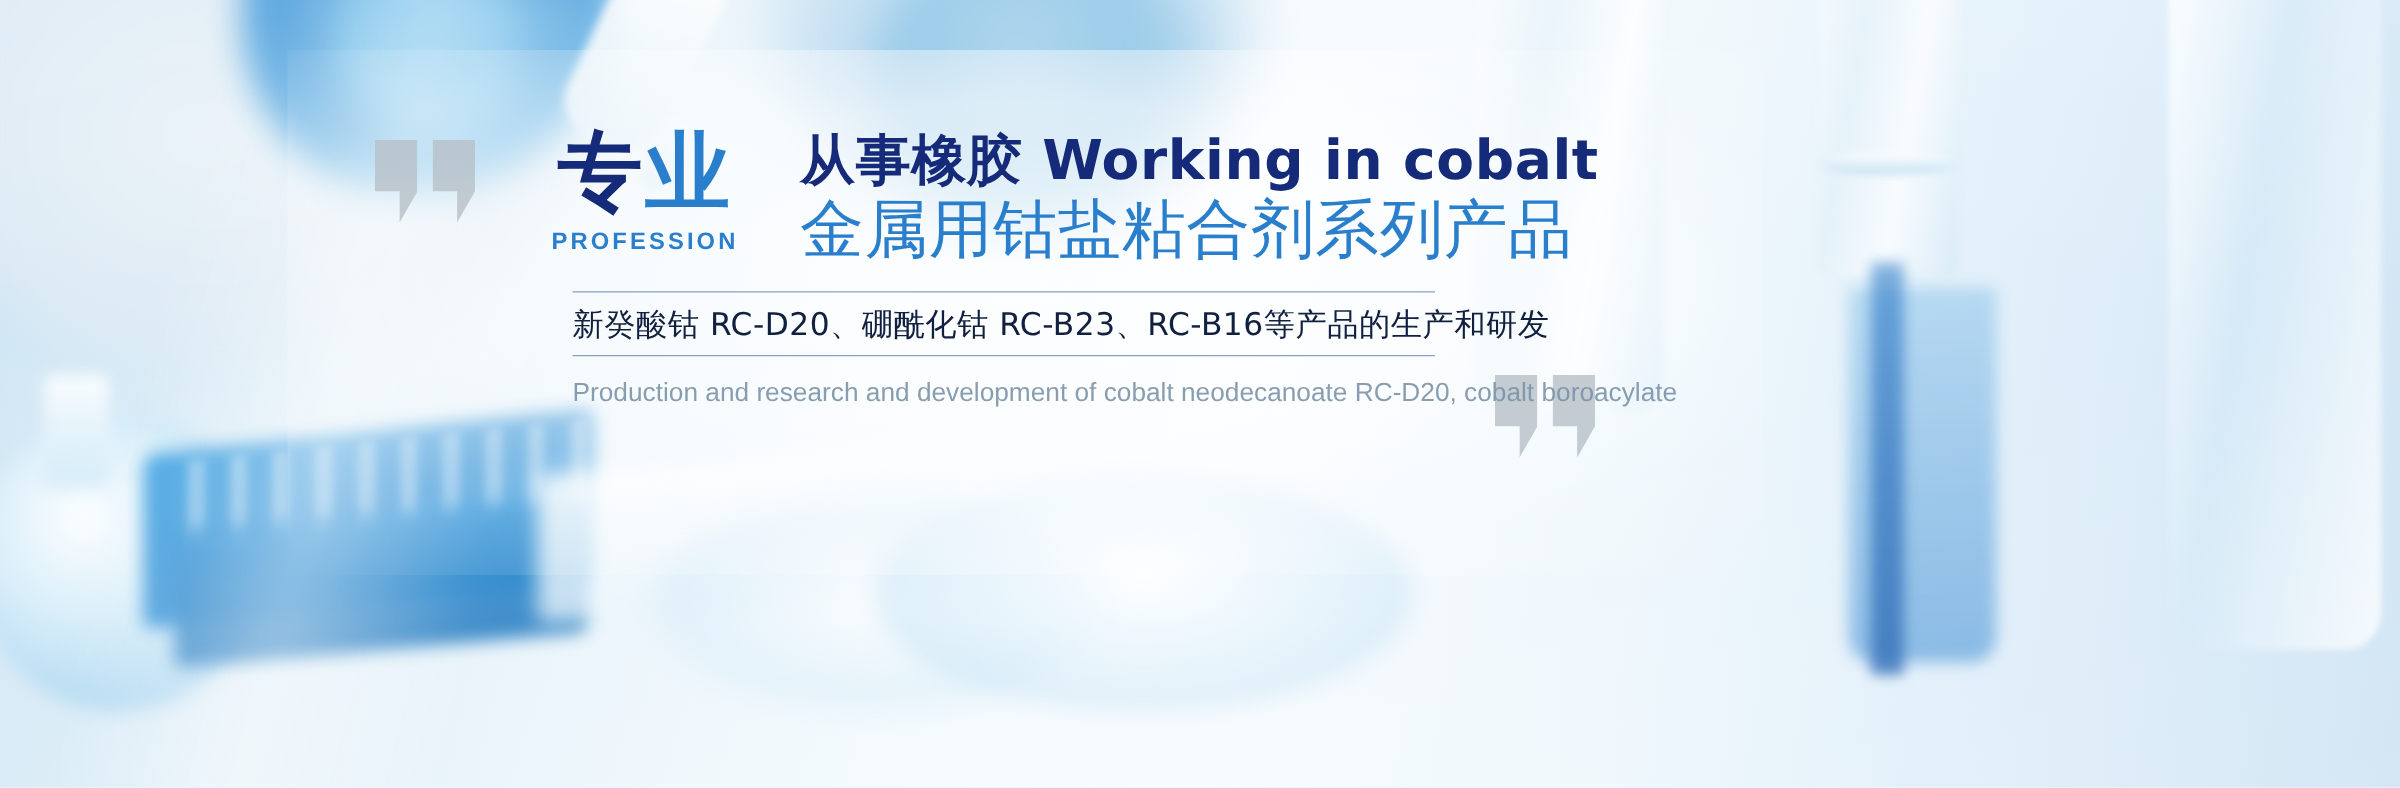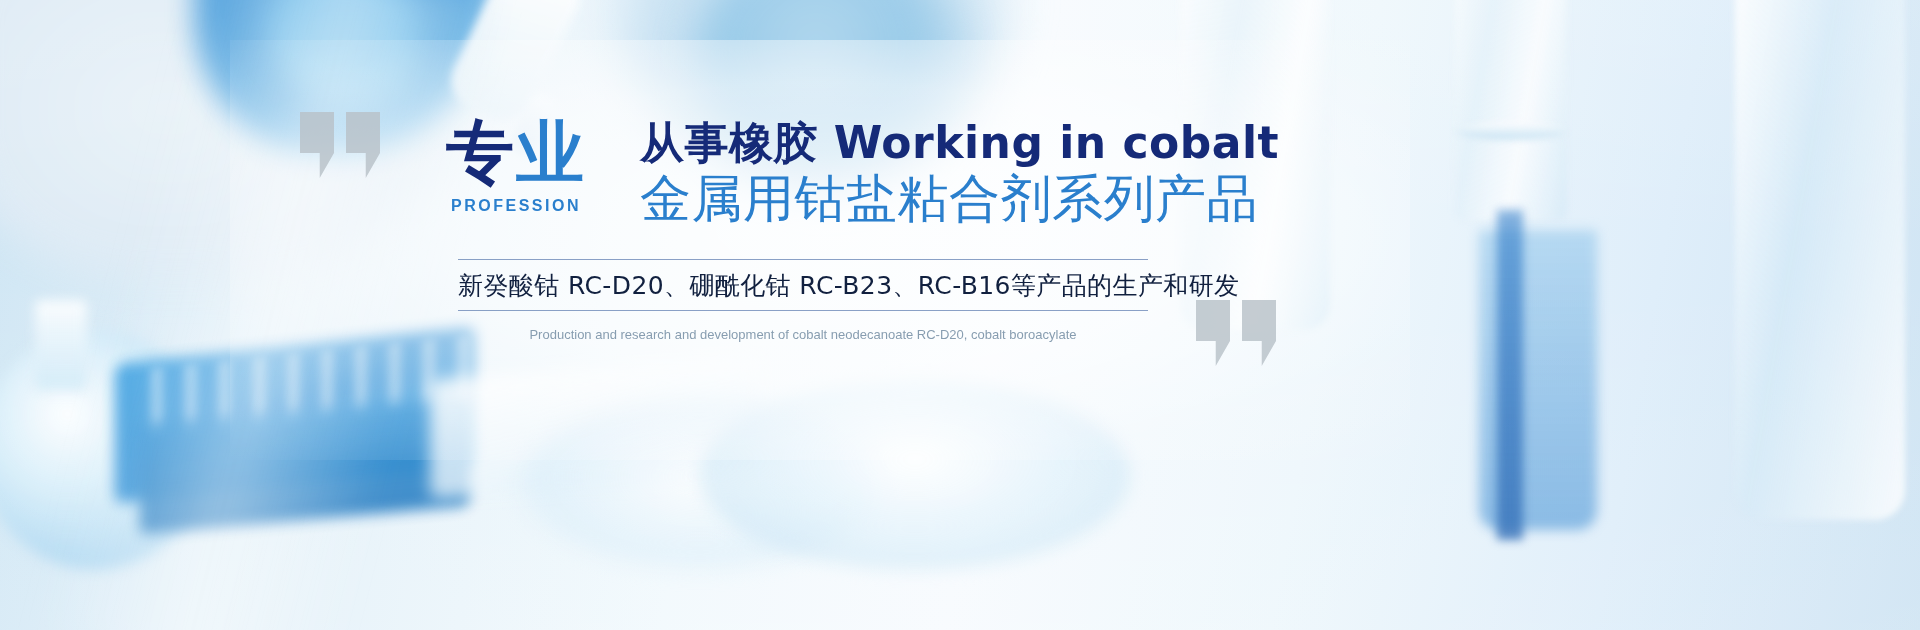--- a/index.html
+++ b/index.html
@@ -86,49 +86,49 @@
   
   .quote{position:absolute;color:#b9c2c9;opacity:.82;line-height:1;
     font-family:"DejaVu Sans",sans-serif;font-weight:700;user-select:none;}
   .quote span{display:inline-block;width:34px;height:66px;background:#b9c2c9;margin-right:12px;
     clip-path:polygon(0 0,100% 0,100% 62%,58% 100%,58% 62%,0 62%);}
   .quote-open{left:300px;top:112px;}
   .quote-close{left:1196px;top:300px;}
   .quote-close span{clip-path:polygon(0 0,100% 0,100% 62%,58% 100%,58% 62%,0 62%);}
 
   
-  .content{position:absolute;left:440px;top:115px;width:760px;}
+  .content{position:absolute;left:440px;top:101px;width:760px;}
 
   .headline-row{display:flex;align-items:flex-start;}
 
   
   .logo{width:152px;flex:0 0 152px;padding-top:4px;text-align:center;}
   .logo-cn{font-size:68px;font-weight:900;letter-spacing:2px;line-height:1;
     font-family:"DejaVu Sans","Liberation Sans",sans-serif;white-space:nowrap;}
   .logo-cn .c1{color:#152a78;}
   .logo-cn .c2{color:#2a7fcd;}
-  .logo-en{margin-top:10px;font-size:16px;font-weight:700;letter-spacing:2.5px;color:#2a7fcd;
+  .logo-en{margin-top:10px;font-size:19px;font-weight:700;letter-spacing:2.5px;color:#2a7fcd;
     font-family:"Liberation Sans",sans-serif;}
 
   .vrule{width:2px;align-self:stretch;background:#5b9ad6;margin:6px 26px 0 22px;min-height:118px;opacity:.9;}
 
   .titles{padding-top:2px;}
   .title-1{font-size:44px;font-weight:700;color:#152a78;line-height:1.18;white-space:nowrap;
     font-family:"DejaVu Sans","Liberation Sans",sans-serif;letter-spacing:.5px;}
   .title-2{font-size:51px;font-weight:400;color:#2a7fcd;line-height:1.18;white-space:nowrap;
     font-family:"DejaVu Sans","Liberation Sans",sans-serif;letter-spacing:.5px;}
 
   
-  .sub-wrap{margin-top:20px;margin-left:18px;width:690px;}
+  .sub-wrap{margin-top:8px;margin-left:18px;width:690px;}
   .rule{height:1px;background:#4d6ea8;opacity:.65;}
   .sub-cn{font-size:25px;color:#11203f;letter-spacing:.4px;text-align:center;
     padding:9px 0 8px;white-space:nowrap;font-family:"DejaVu Sans","Liberation Sans",sans-serif;}
 
   .sub-en{margin-top:14px;width:690px;margin-left:18px;text-align:center;
-    font-size:13px;line-height:1.55;color:#7b93a8;opacity:.9;
+    font-size:21px;line-height:1.55;color:#7b93a8;opacity:.9;
     font-family:"Liberation Sans",sans-serif;}
   .sub-en div{white-space:nowrap;}
 </style>
 </head>
 <body>
 
 <div id="banner">
 
   <div class="bg-layer">
     <div class="blob b-sleeve"></div>

